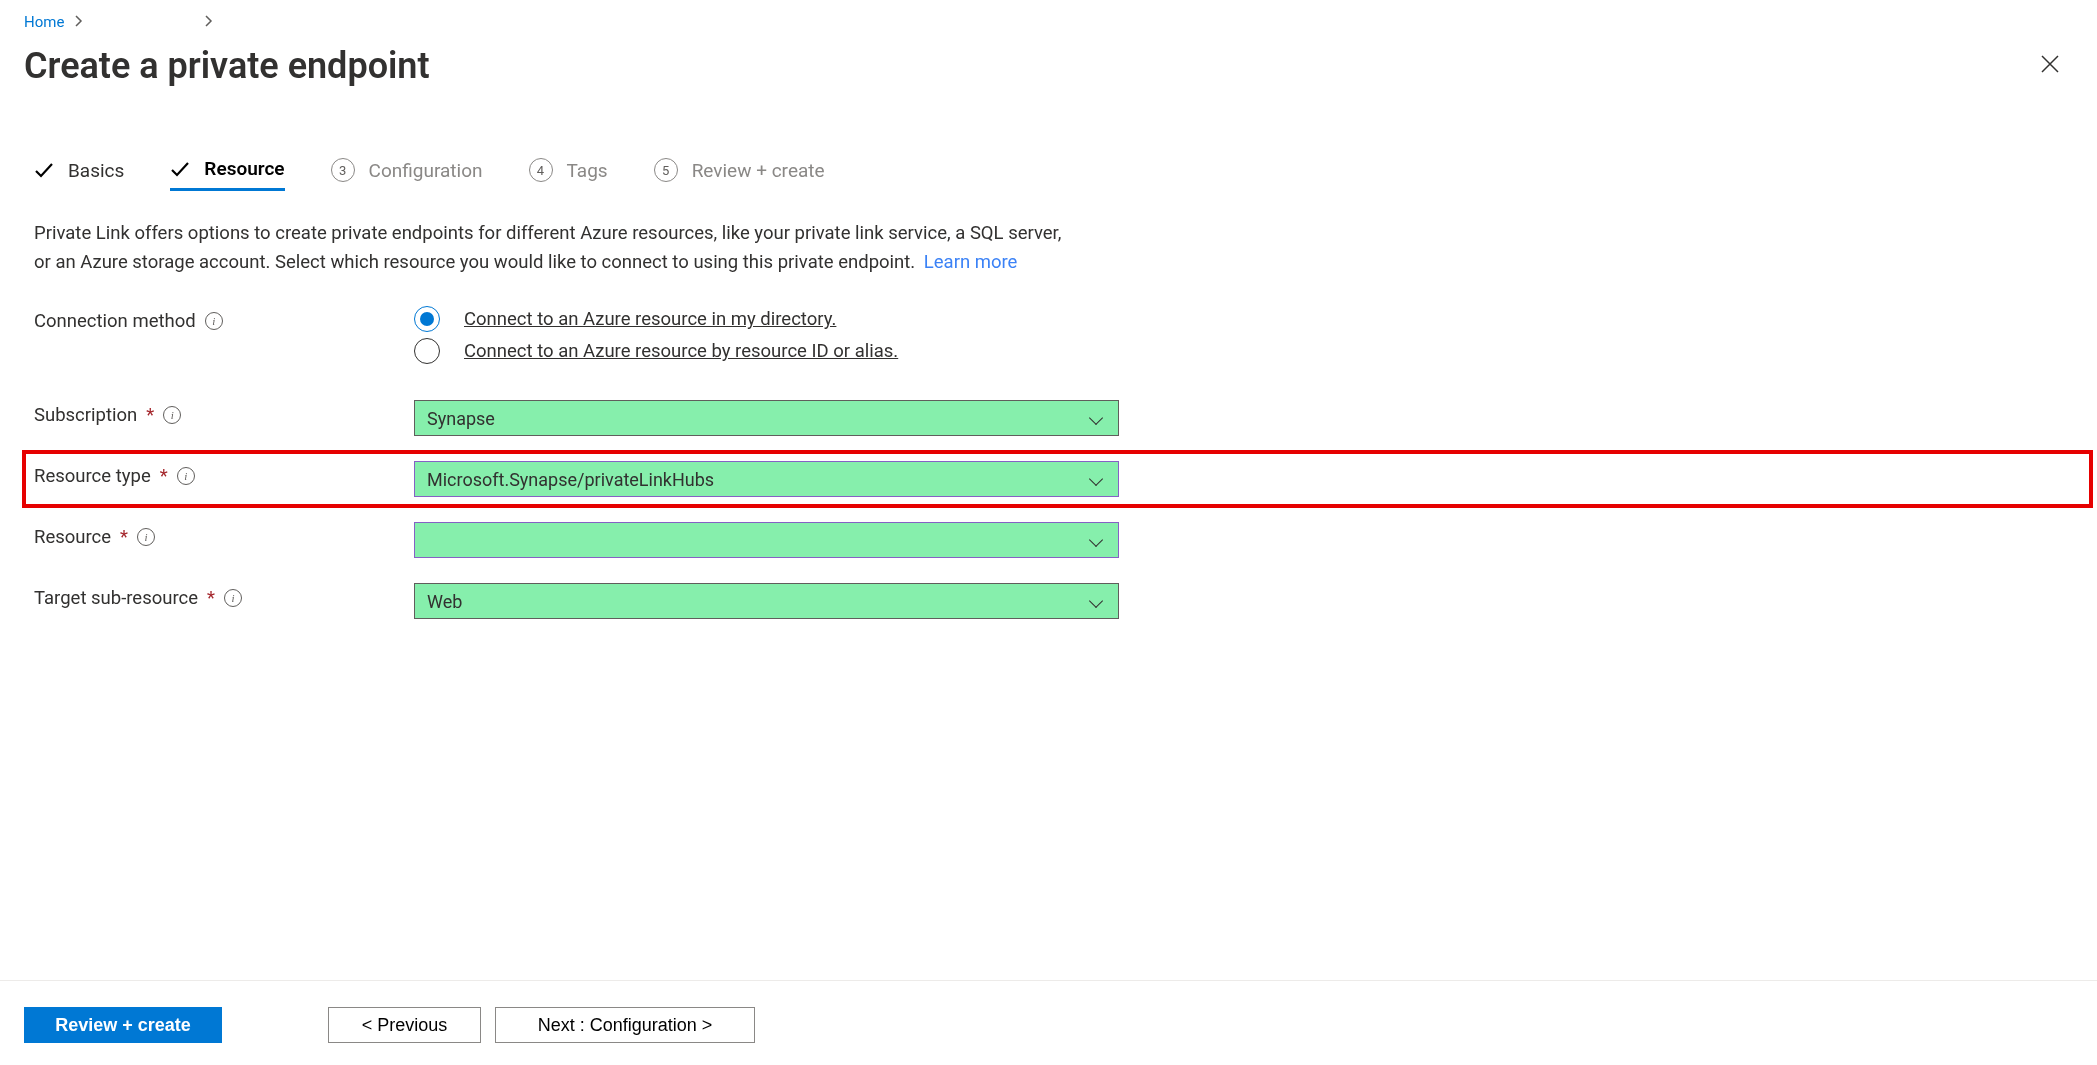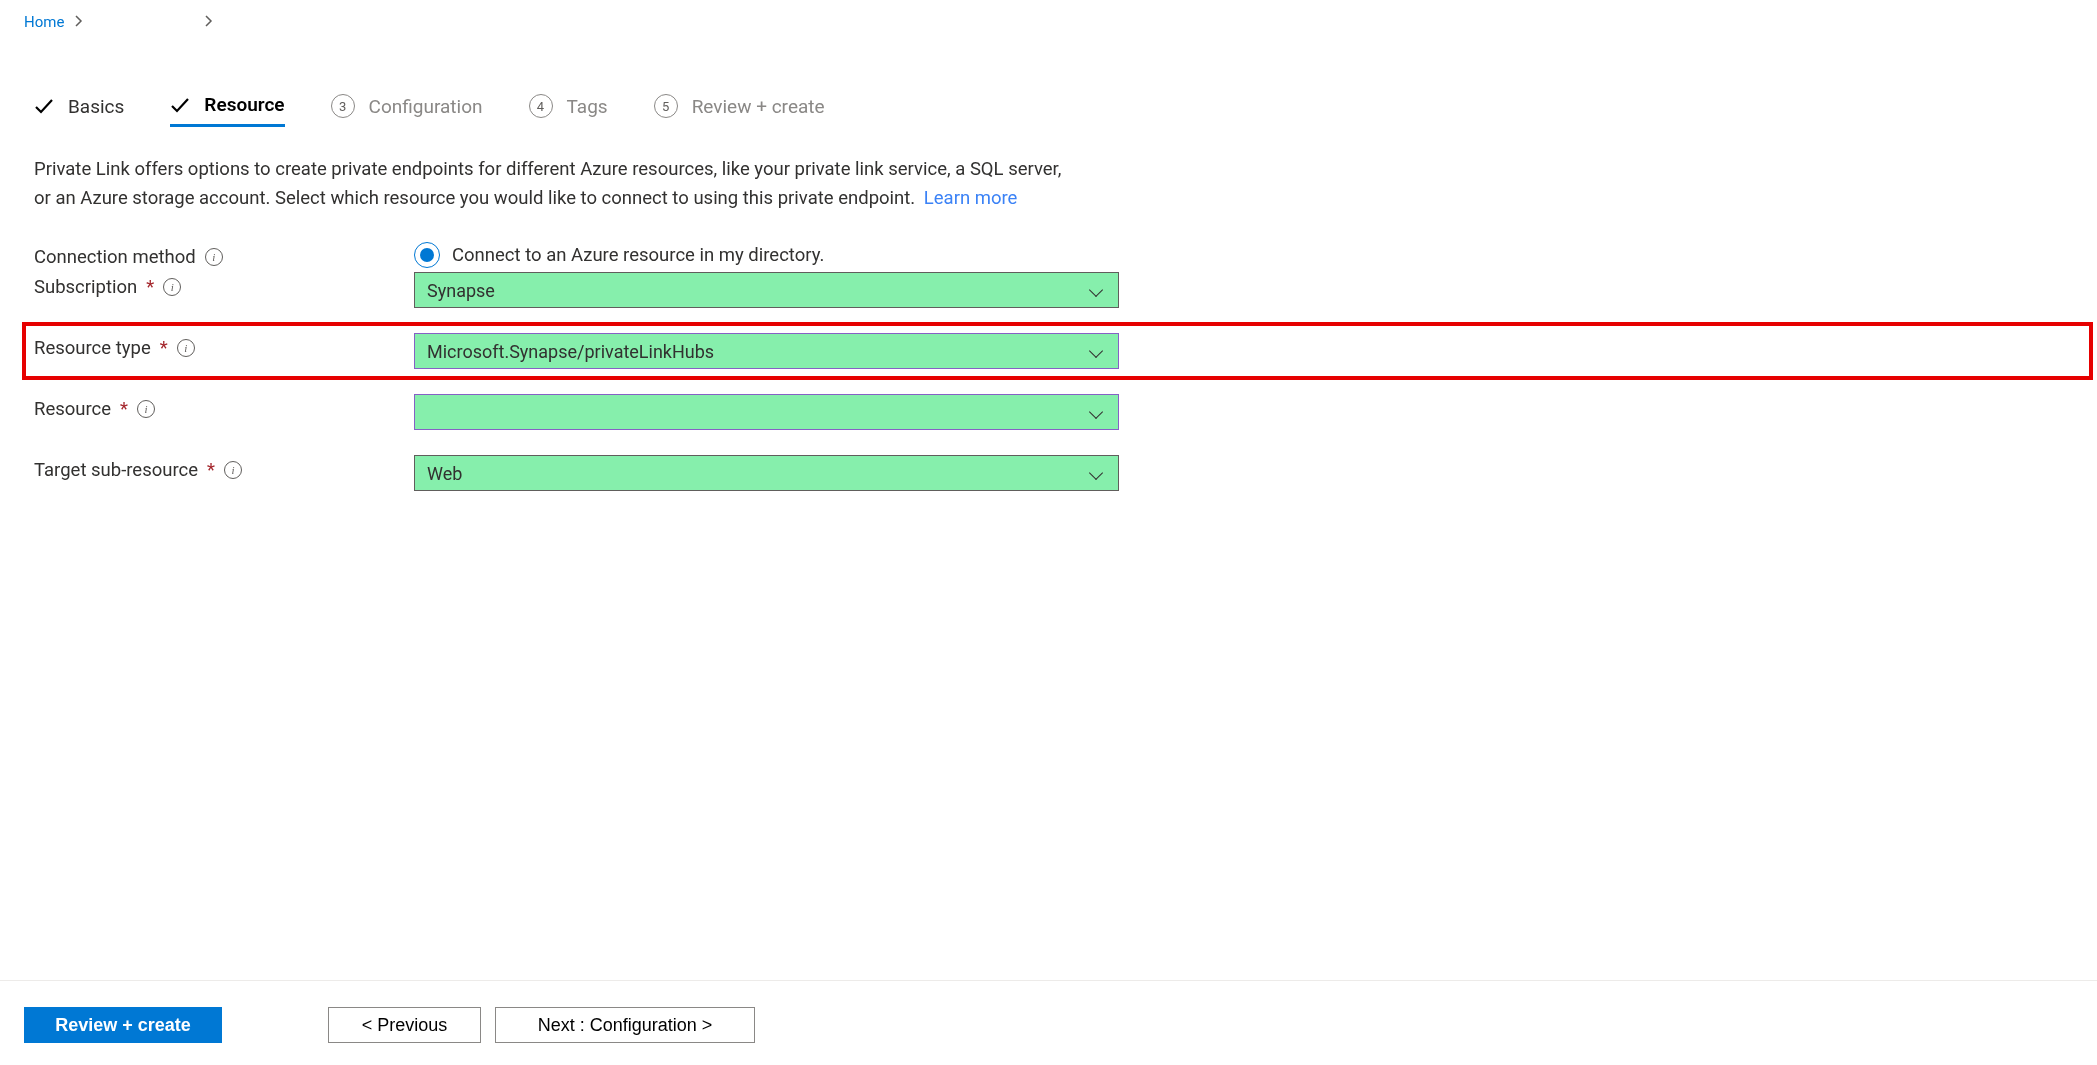--- a/index.html
+++ b/index.html
@@ -144,23 +144,24 @@
       content: "i";
       font-family: Georgia, serif;
       font-style: italic;
     }
     .form-value-cell {
       flex: 0 0 705px;
     }
     .radio-option {
       display: flex;
       align-items: center;
-      gap: 12px;
+      gap: 24px;
       cursor: pointer;
       font-size: 18.5px;
+      text-decoration: underline;
     }
     .radio-circle {
       width: 26px;
       height: 26px;
       border: 1.5px solid #323130;
       border-radius: 50%;
       display: flex;
       align-items: center;
       justify-content: center;
       flex-shrink: 0;
@@ -262,20 +263,28 @@
         </svg>
     </span>
     <span style="width:100px;"></span>
     <span class="chevron">
       <svg width="10" height="12" viewBox="0 0 10 12">
           <path d="M2 1 L7 6 L2 11" fill="none" stroke="#605e5c" stroke-width="1.5"></path>
         </svg>
     </span>
   </nav>
 
+  <div class="header">
+    <h1>Create a private endpoint</h1>
+    <span class="close-btn">
+      <svg width="22" height="22" viewBox="0 0 22 22">
+          <path d="M3 3 L19 19 M19 3 L3 19" stroke="#323130" stroke-width="1.5"></path>
+        </svg>
+    </span>
+  </div>
 
   <div class="content-area">
 
     <div class="tabs">
       <div class="tab completed">
         <svg class="checkmark-icon" viewBox="0 0 20 20">
             <path d="M2 11 L7 16 L18 4" fill="none" stroke="#000" stroke-width="2.2"></path>
           </svg>
         <span>Basics</span>
       </div>
@@ -313,20 +322,29 @@
       <div class="form-value-cell">
         <label class="radio-option">
           <span class="radio-circle selected">
               <span class="radio-dot"></span>
             </span>
           <span>Connect to an Azure resource in my directory.</span>
         </label>
       </div>
     </div>
 
+    <div class="form-row radio-row">
+      <div class="form-label-cell"></div>
+      <div class="form-value-cell">
+        <label class="radio-option">
+          <span class="radio-circle"></span>
+          <span>Connect to an Azure resource by resource ID or alias.</span>
+        </label>
+      </div>
+    </div>
 
     <div class="form-row">
       <div class="form-label-cell">
         <span>Subscription</span>
         <span class="required-asterisk">*</span>
         <span class="info-icon"></span>
       </div>
       <div class="form-value-cell">
         <div class="select-box">
           <span>Synapse</span>

